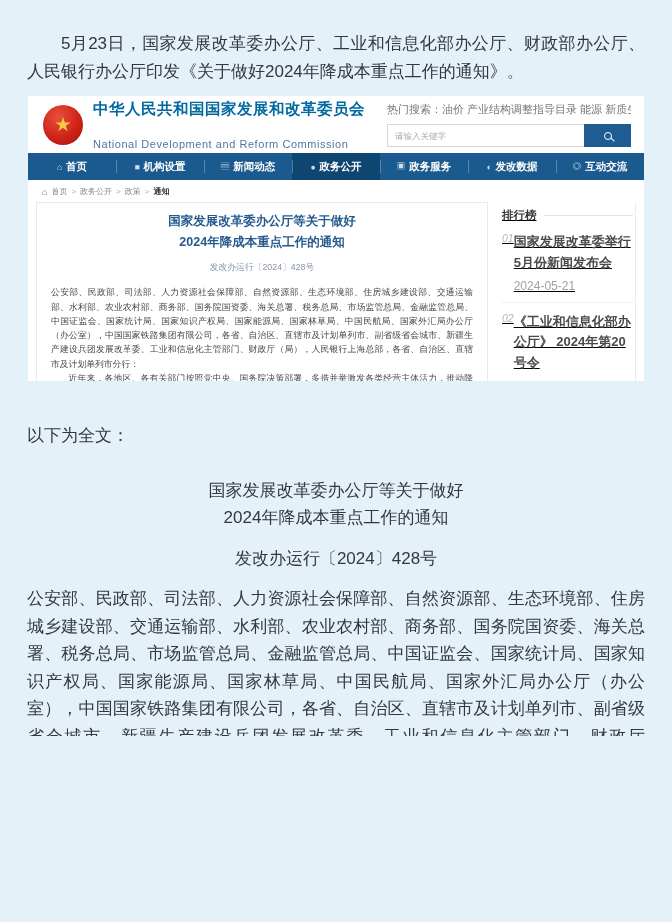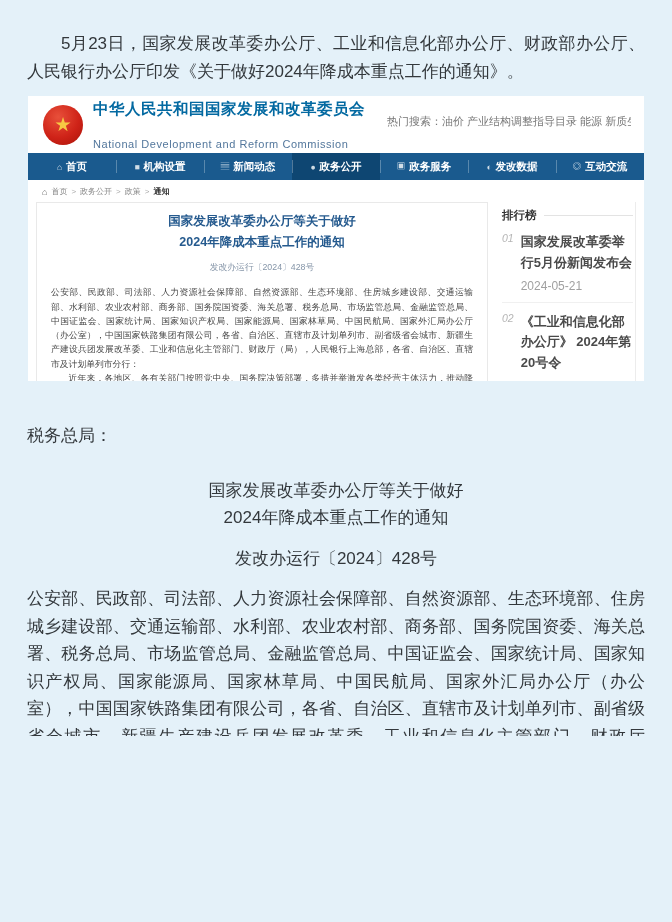--- a/index.html
+++ b/index.html
@@ -48,24 +48,24 @@
   .crumb-sep { color:#aaa; }
   .crumb-current { color:#333; font-weight:bold;text-align:right; }
 
   .shot-body { display:flex; padding:0 8px; gap:10px; }
   .article-panel { width:452px; border:1px solid #e9e9e9; padding:8px 14px 20px; }
   .doc-title { text-align:center; color:#255a8e; font-weight:bold; font-size:12.5px; line-height:1.65; }
   .doc-no { text-align:center; color:#8595a8; font-size:8.8px; margin:10px 0 11px; }
   .doc-body p { font-size:8.8px; font-family:"Liberation Serif",serif; color:#474747;
                 line-height:1.62; text-align:justify; }
 
-  .rank-panel { flex:1; padding:6px 2px 0 4px; border-right:1px solid #ececec; }
+  .rank-panel { flex:1; padding:6px 2px 0 4px; border-right:1px solid #ececec;text-decoration:underline; }
   .rank-title { font-size:11.5px; font-weight:bold; color:#333; display:flex; align-items:center; gap:7px; }
   .rank-title::after { content:""; flex:1; height:1px; background:#e3e3e3; }
-  .rank-item { display:flex; gap:7px; padding:9px 0 9px; border-bottom:1px solid #f0f0f0; cursor:pointer; }
+  .rank-item { display:flex; padding:9px 0 9px; border-bottom:1px solid #f0f0f0; cursor:pointer; }
   .rank-item:last-child { border-bottom:none; }
   .rank-no { font-style:italic; color:#b5b5b5; font-size:10.5px; flex:0 0 auto; }
   .rank-item-title { font-size:13px; font-weight:bold; color:#4a4a4a; line-height:1.6; }
   .rank-date { font-size:12px; color:#a0a0a0; margin-top:5px; }
 
   .gap-lg { height:27px; }
   .gap-md { height:13px; }
 </style>
 </head>
 <body>
@@ -77,20 +77,26 @@
   <div class="shot">
 
     <div class="shot-header">
       <div class="emblem">★</div>
       <div class="org">
         <div class="org-cn">中华人民共和国国家发展和改革委员会</div>
         <div class="org-en">National Development and Reform Commission</div>
       </div>
       <div class="header-right">
         <div class="hot">热门搜索：油价  产业结构调整指导目录  能源  新质生产力  电力</div>
+        <div class="search-row">
+          <input class="search-input" placeholder="请输入关键字" style="">
+          <button class="search-btn">
+            <span class="mag"></span>
+          </button>
+        </div>
       </div>
     </div>
 
     <div class="nav">
       <div class="nav-item">
         <span class="nav-icon">⌂</span>
         <span>首页</span>
       </div>
       <div class="nav-item">
         <span class="nav-icon">■</span>
@@ -165,21 +171,21 @@
             <span class="rank-item-title">【专家观点】加快形成新质生产力：是什么，为什么，做什么？</span>
             
           </span>
         </div>
       </div>
     </div>
   </div>
 
 
   <div class="gap-lg"></div>
-  <p class="p-main">税务总局：</p>
+  <p class="p-main">以下为全文：</p>
 
   <div class="gap-lg"></div>
   <p class="p-main center-line">国家发展改革委办公厅等关于做好</p>
   <p class="p-main center-line">2024年降成本重点工作的通知</p>
 
   <div class="gap-md"></div>
   <p class="p-main center-line">发改办运行〔2024〕428号</p>
 
   <div class="gap-md"></div>
   <p class="p-main">公安部、民政部、司法部、人力资源社会保障部、自然资源部、生态环境部、住房城乡建设部、交通运输部、水利部、农业农村部、商务部、国务院国资委、海关总署、税务总局、市场监管总局、金融监管总局、中国证监会、国家统计局、国家知识产权局、国家能源局、国家林草局、中国民航局、国家外汇局办公厅（办公室），中国国家铁路集团有限公司，各省、自治区、直辖市及计划单列市、副省级省会城市、新疆生产建设兵团发展改革委、工业和信息化主管部门、财政厅（局），人民银行上海总部，各省、自治区、直辖市及计划单列市分行：</p>

